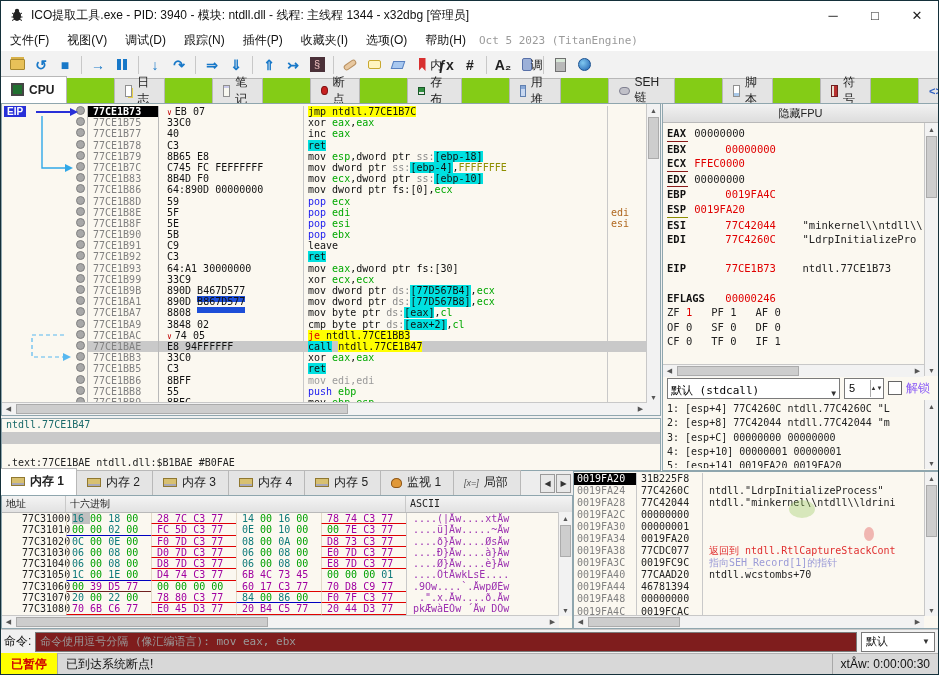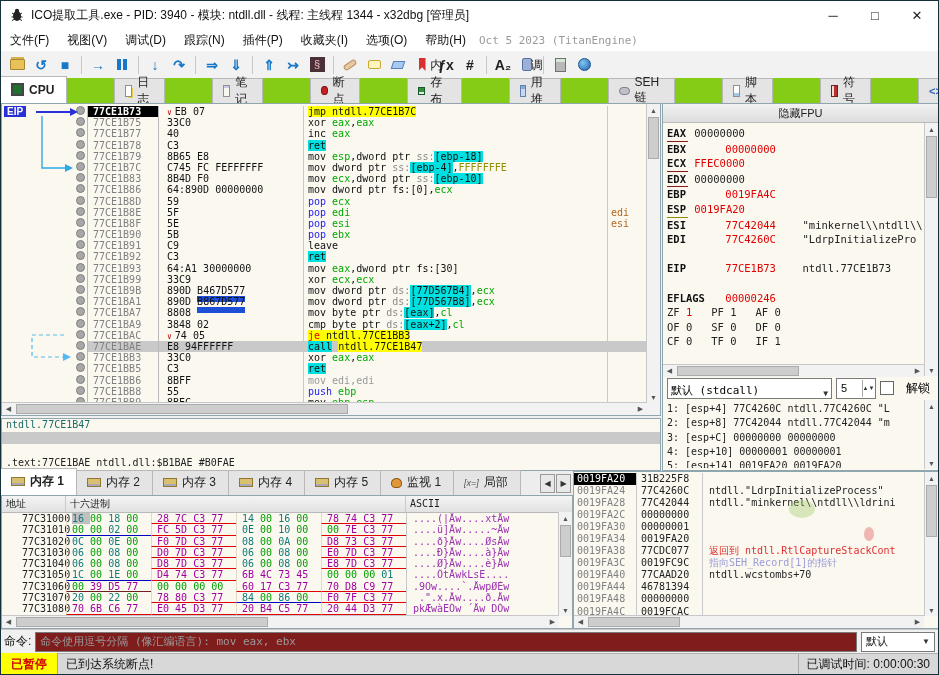--- a/index.html
+++ b/index.html
@@ -66,21 +66,21 @@
   .rcmt{color:#222;margin-left:14px;}
   .flagline{color:#222;}
   .fred{color:#E00000;}
   
   #argshdr{position:absolute;left:4px;top:273px;right:8px;height:22px;display:flex;align-items:center;gap:4px;}
   .combo{flex:1;height:19px;border:1px solid #7A7A7A;background:#FFF;font-size:11px;display:flex;align-items:flex-end;padding:0 3px;font-family:"DejaVu Sans Mono",monospace;}
   .combo .arr{margin-left:auto;font-size:8px;color:#333;}
   .spin{width:34px;height:19px;border:1px solid #7A7A7A;background:#FFF;font-size:11px;display:flex;align-items:center;padding-left:4px;position:relative;}
   .spin .ud{position:absolute;right:1px;top:1px;bottom:1px;width:11px;border-left:1px solid #AAA;font-size:6px;display:flex;flex-direction:column;align-items:center;justify-content:space-around;color:#333;}
   .chk{width:12px;height:12px;border:1px solid #666;background:#FFF;}
-  .chklbl{font-size:12px;color:#000000;margin-left:8px;}
+  .chklbl{font-size:12px;color:#8b5cf6;}
   #arglines{position:absolute;left:4px;top:298px;right:14px;bottom:2px;overflow:hidden;font-size:10px;line-height:14.3px;white-space:pre;color:#222;}
   
   #memtabs{position:absolute;left:0;top:470px;width:572px;height:24px;background:#EDEDED;border-bottom:1px solid #9DB0B8;display:flex;align-items:flex-end;}
   #dump{left:0;top:494px;width:572px;height:134px;}
   .dumphdr{display:flex;height:16px;line-height:16px;background:linear-gradient(#F4F4F4,#E2E2E2);border-bottom:1px solid #B9B9B9;font-size:10px;color:#222;}
   .dh-a{width:64px;padding-left:4px;border-right:1px solid #C9C9C9;box-sizing:border-box;}
   .dh-h{width:340px;padding-left:4px;border-right:1px solid #C9C9C9;box-sizing:border-box;}
   .dh-s{flex:1;padding-left:4px;}
   .mrow{display:flex;height:11.3px;line-height:11.3px;font-size:10px;white-space:pre;}
   .ma{width:64px;flex:none;padding-left:20px;color:#222;box-sizing:border-box;}
@@ -463,16 +463,16 @@
     <div id="cmdinput">命令使用逗号分隔 (像汇编语言): mov eax, ebx</div>
     <div id="cmdcombo">
       <span>默认</span>
       <span style="margin-left:auto;font-size:8px;color:#333;">▼</span>
     </div>
   </div>
 
   <div id="statusbar">
     <div id="pausedbadge">已暂停</div>
     <div id="statusmsg">已到达系统断点!</div>
-    <div id="timebox">已调试时间: 0:00:00:30</div>
+    <div id="timebox">xtÅw: 0:00:00:30</div>
   </div>
 
 </div>
 
 </body></html>

